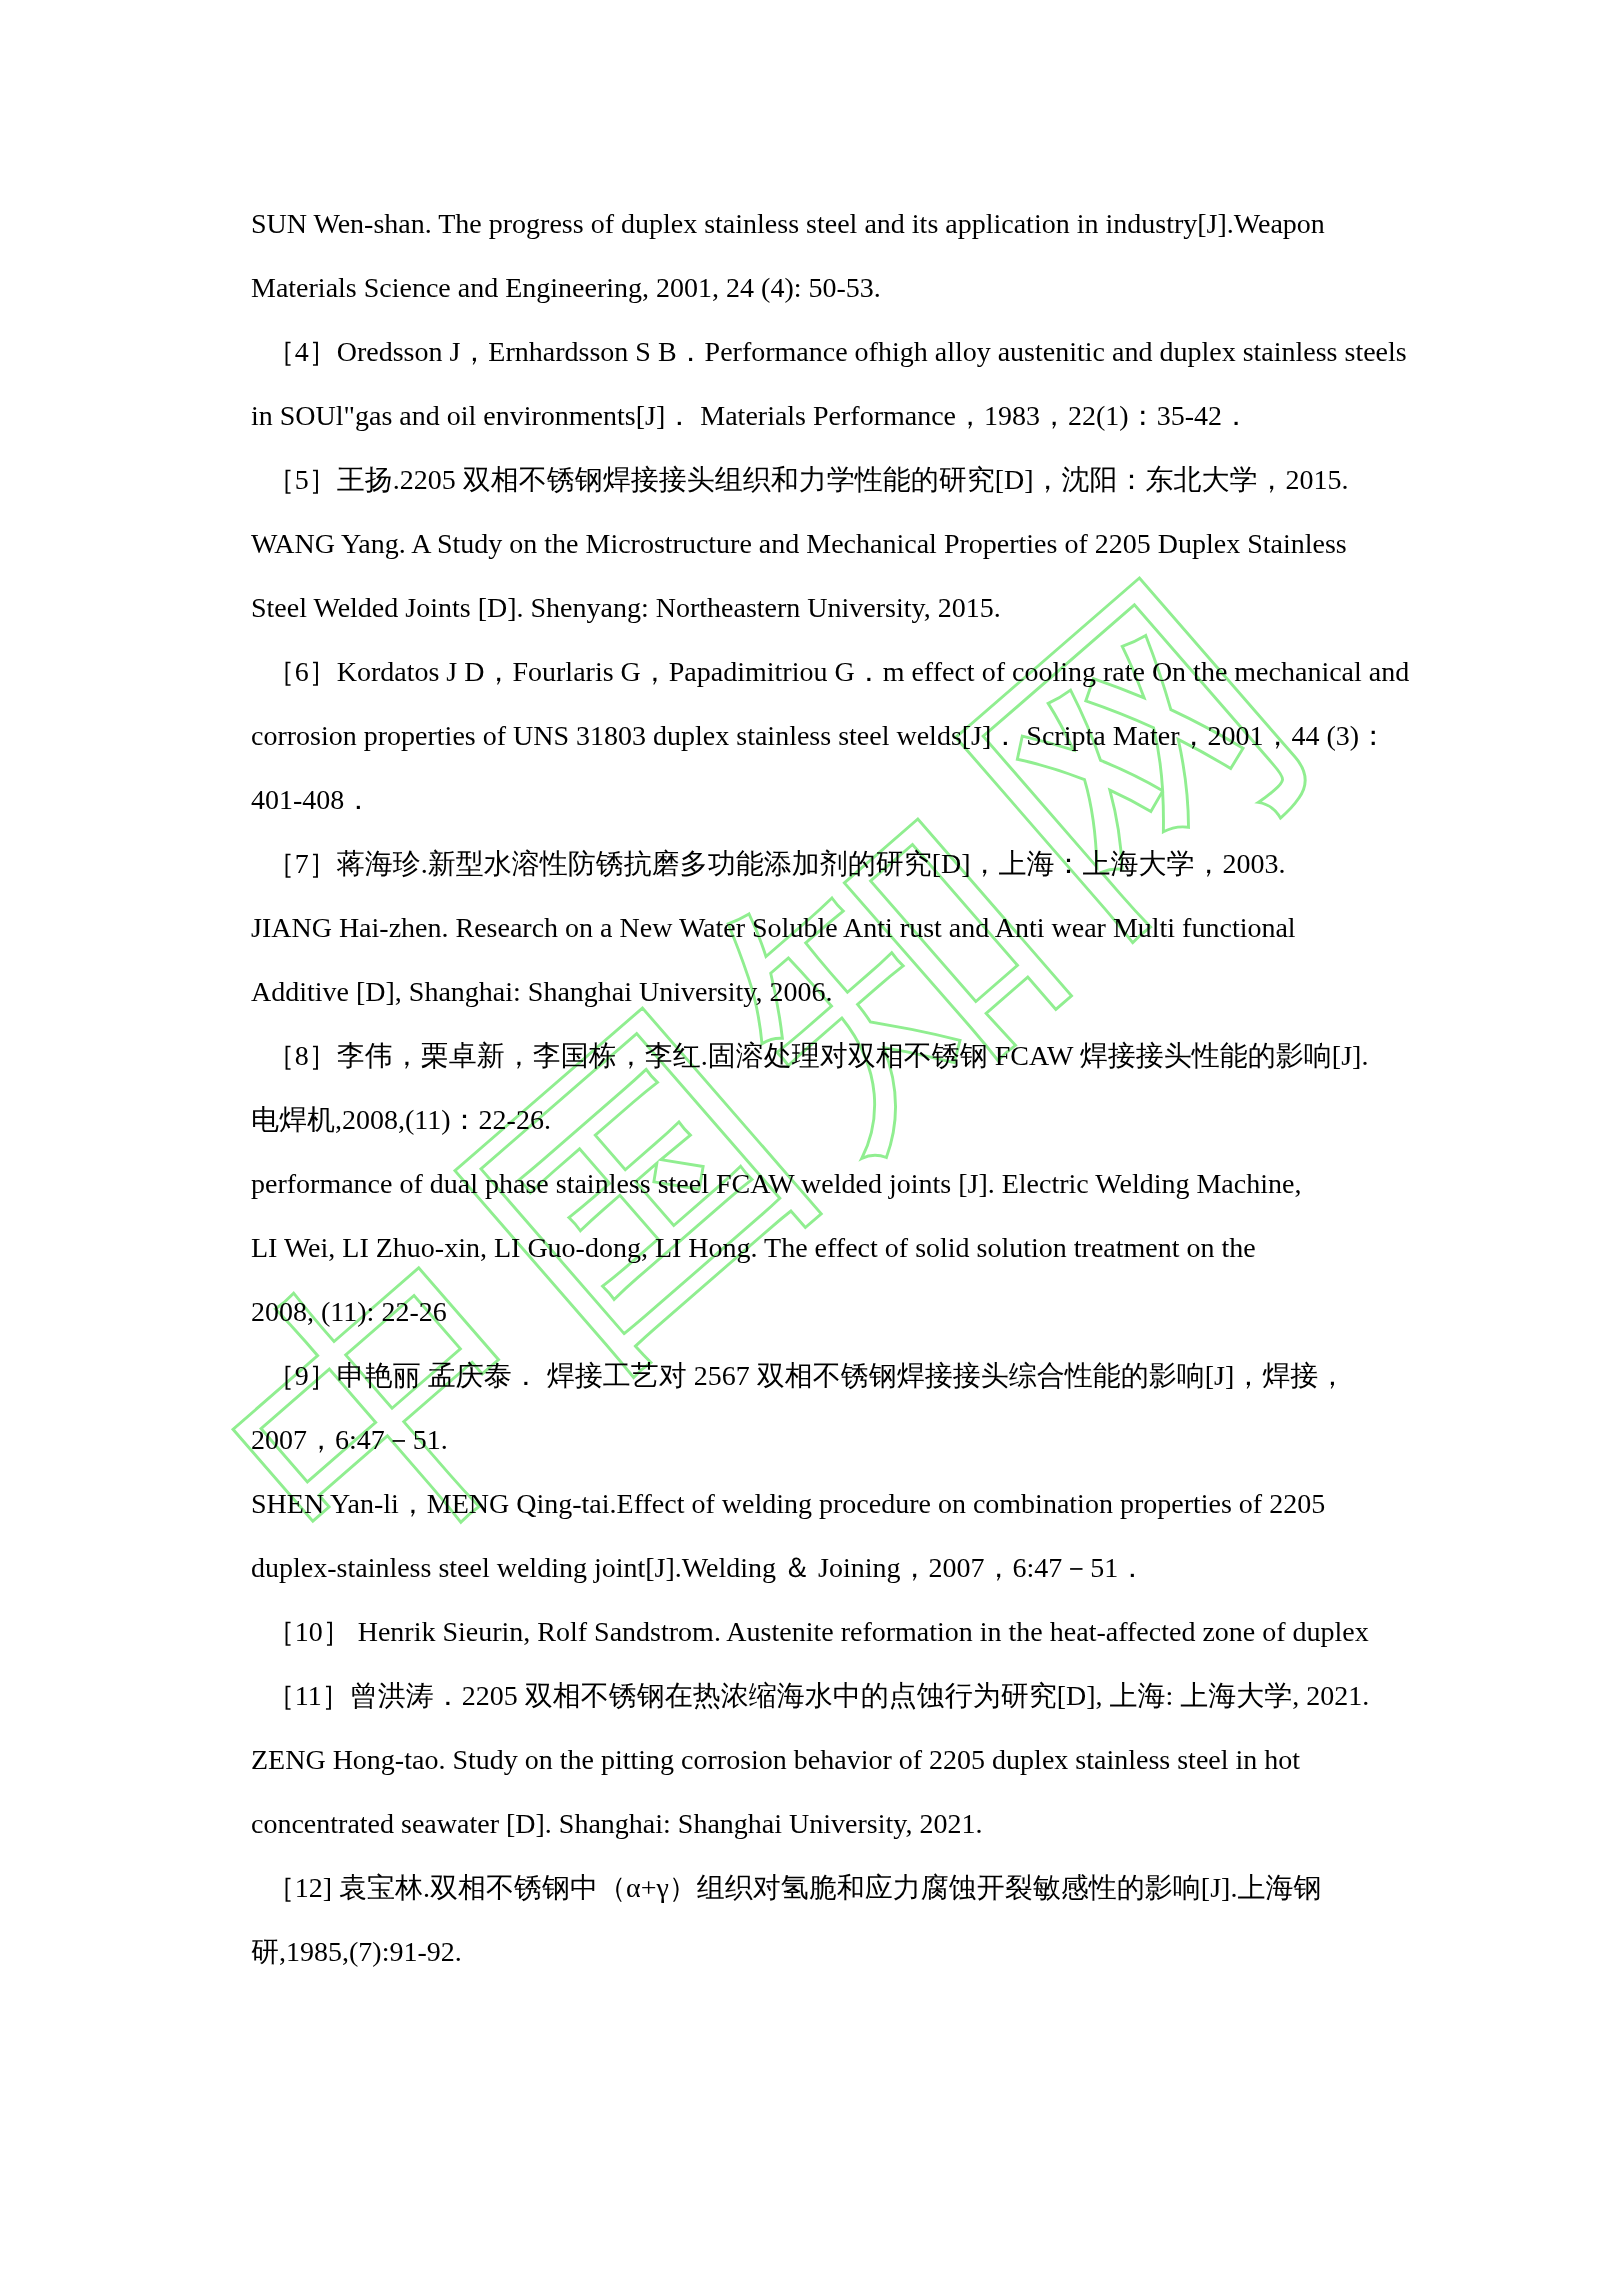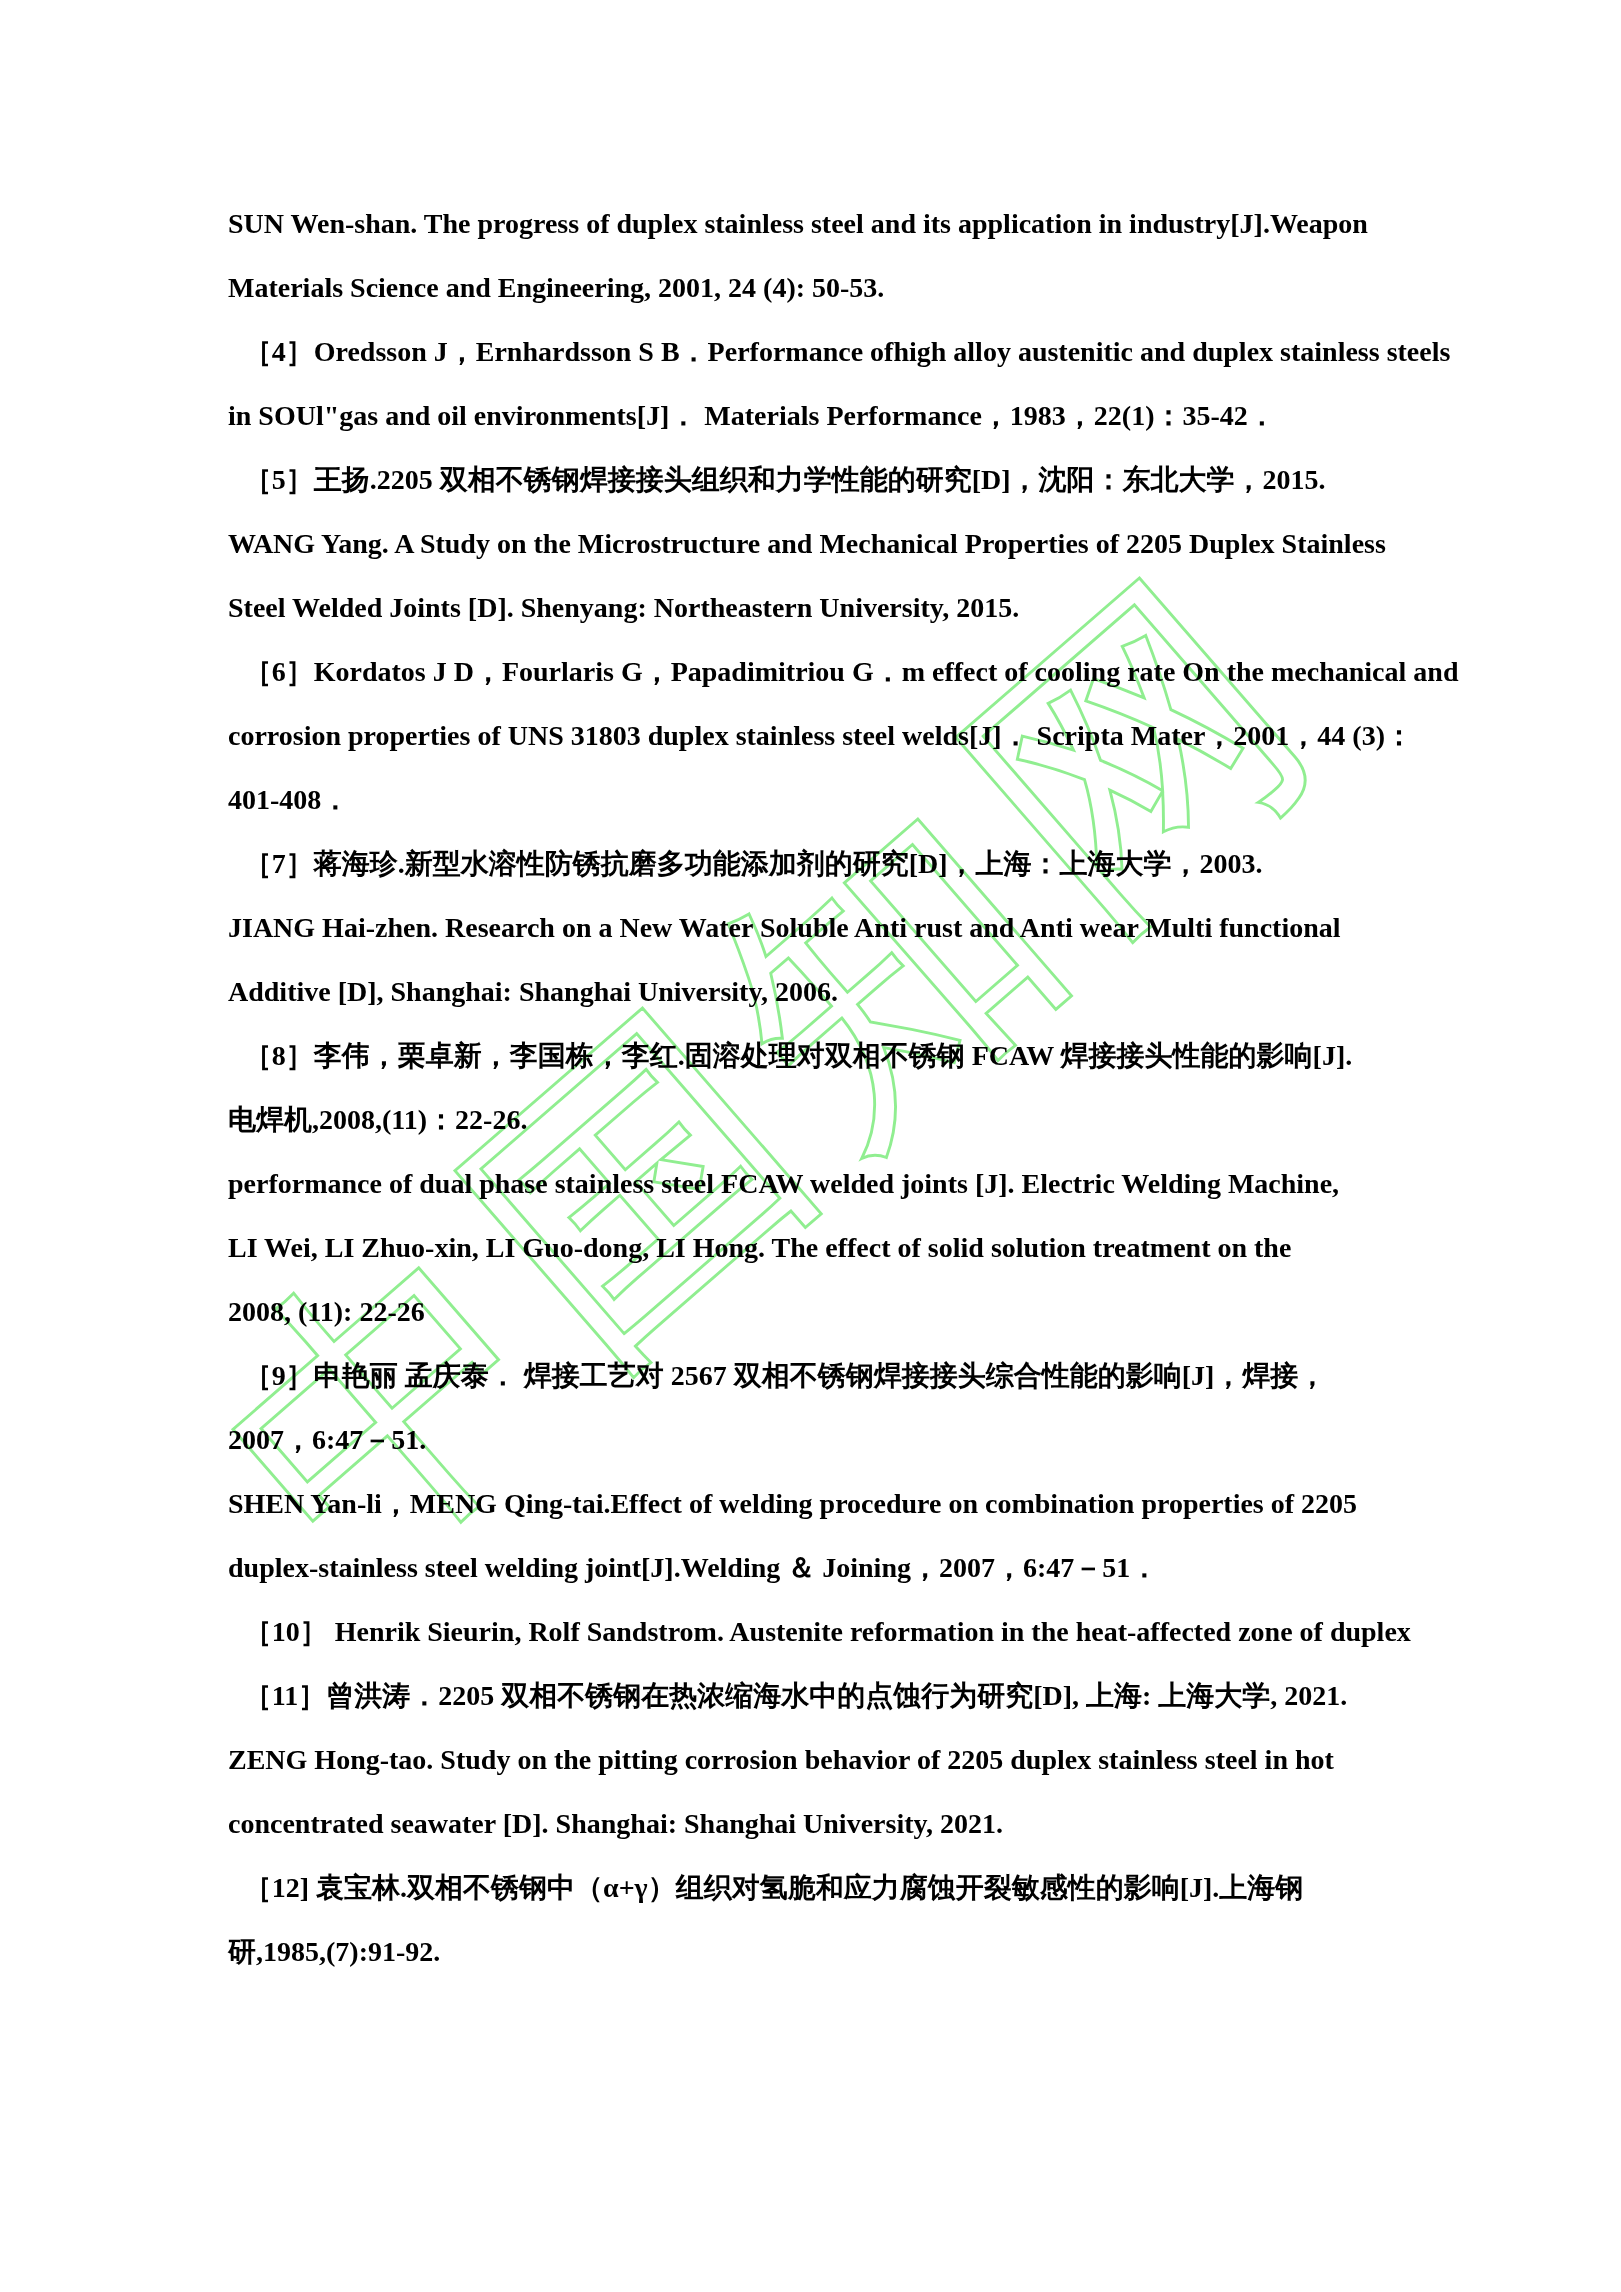--- a/index.html
+++ b/index.html
@@ -25,26 +25,25 @@
     font-weight: 400;
     color: transparent;
     -webkit-text-stroke: 2.9px #90EE90;
     text-stroke: 2.9px #90EE90;
     z-index: 0;
     user-select: none;
     pointer-events: none;
   }
   .refs {
     position: absolute;
-    left: 228px;
+    left: 251px;
     top: 192px;
     width: 1147px;
     font-size: 28px;
     z-index: 1;
-    font-weight: bold;
   }
   .line {
     height: 64px;
     line-height: 64px;
     white-space: nowrap;
   }
   .line.indent {
     padding-left: 15.7px;
   }
 </style>

